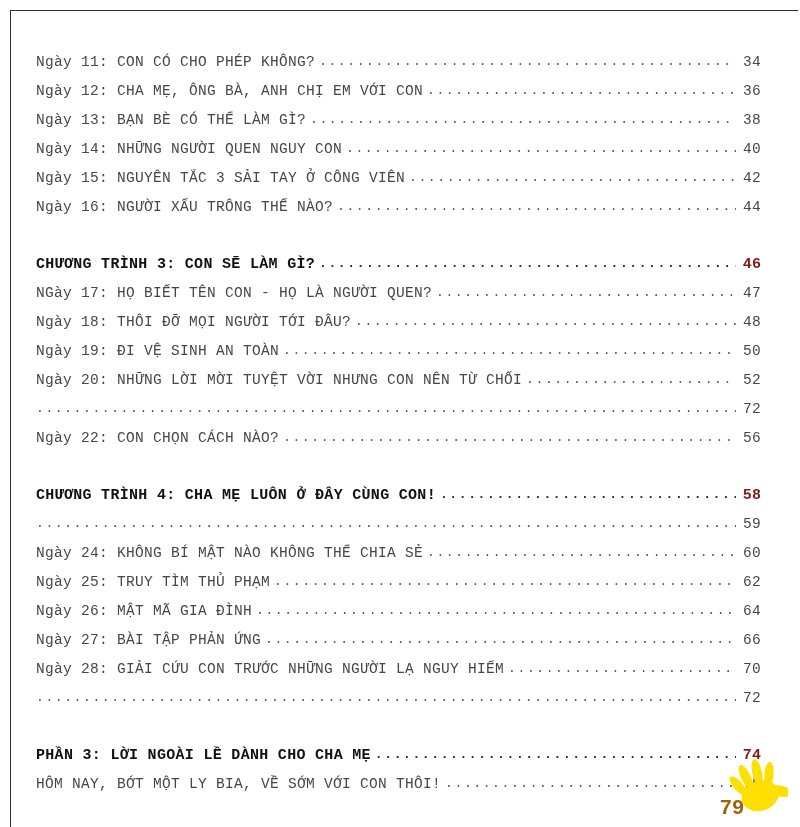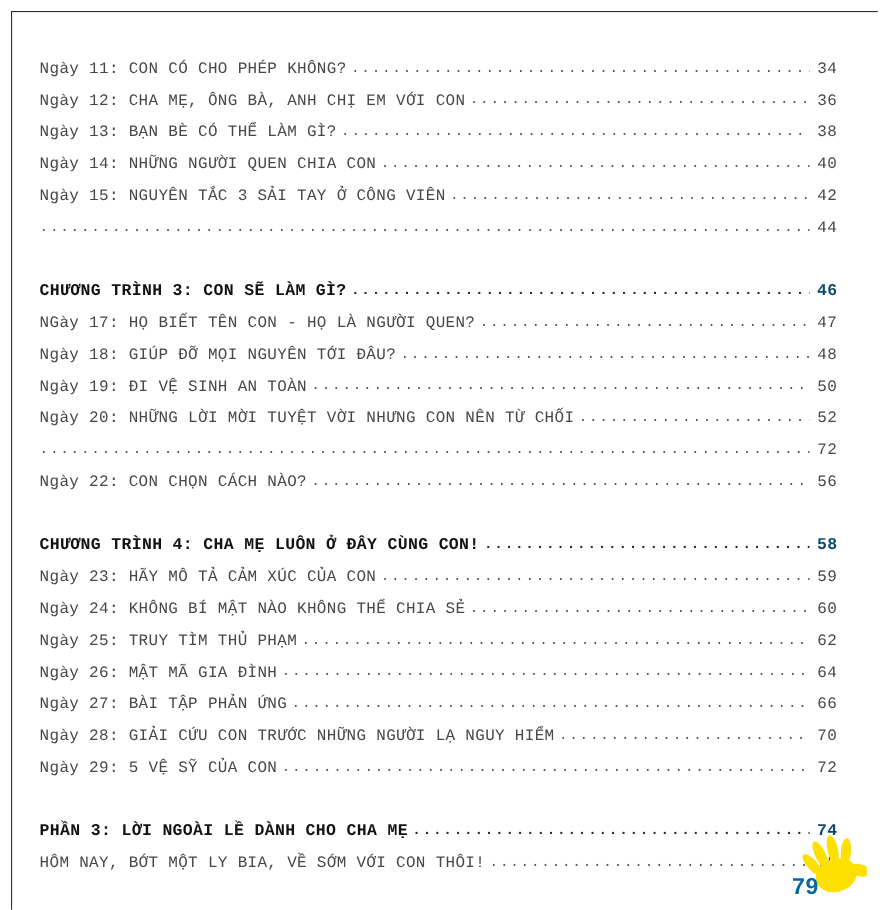--- a/index.html
+++ b/index.html
@@ -76,21 +76,21 @@
     color: #2a2a2a;
     font-weight: bold;
   }
   .row .pg {
     flex: 0 0 auto;
     padding-left: 4px;
     text-align: center;
     min-width: 24px;
   }
   .row.heading .pg {
-    color: #0c4a6e;
+    color: #7f1d1d;
   }
   #footer {
     position: absolute;
     right: 12px;
     bottom: 4px;
     width: 72px;
     height: 64px;
   }
   #footer svg {
     position: absolute;
@@ -123,47 +123,48 @@
         <span class="label">Ngày 12: CHA MẸ, ÔNG BÀ, ANH CHỊ EM VỚI CON</span>
         <span class="dots">....................................................................................................................................................................................................................................................................</span>
         <span class="pg">36</span>
       </div>
       <div class="row">
         <span class="label">Ngày 13: BẠN BÈ CÓ THỂ LÀM GÌ?</span>
         <span class="dots">....................................................................................................................................................................................................................................................................</span>
         <span class="pg">38</span>
       </div>
       <div class="row">
-        <span class="label">Ngày 14: NHỮNG NGƯỜI QUEN CHIA CON</span>
+        <span class="label">Ngày 14: NHỮNG NGƯỜI QUEN NGUY CON</span>
         <span class="dots">....................................................................................................................................................................................................................................................................</span>
         <span class="pg">40</span>
       </div>
       <div class="row">
         <span class="label">Ngày 15: NGUYÊN TẮC 3 SẢI TAY Ở CÔNG VIÊN</span>
         <span class="dots">....................................................................................................................................................................................................................................................................</span>
         <span class="pg">42</span>
       </div>
       <div class="row">
+        <span class="label">Ngày 16: NGƯỜI XẤU TRÔNG THẾ NÀO?</span>
         <span class="dots">....................................................................................................................................................................................................................................................................</span>
         <span class="pg">44</span>
       </div>
     </div>
     <div class="toc-group headed">
       <div class="row heading">
         <span class="label">CHƯƠNG TRÌNH 3: CON SẼ LÀM GÌ?</span>
         <span class="dots">....................................................................................................................................................................................................................................................................</span>
         <span class="pg">46</span>
       </div>
       <div class="row">
         <span class="label">NGày 17:  HỌ BIẾT TÊN CON - HỌ LÀ NGƯỜI QUEN?</span>
         <span class="dots">....................................................................................................................................................................................................................................................................</span>
         <span class="pg">47</span>
       </div>
       <div class="row">
-        <span class="label">Ngày 18: GIÚP ĐỠ MỌI NGUYÊN TỚI ĐÂU?</span>
+        <span class="label">Ngày 18: THÔI ĐỠ MỌI NGƯỜI TỚI ĐÂU?</span>
         <span class="dots">....................................................................................................................................................................................................................................................................</span>
         <span class="pg">48</span>
       </div>
       <div class="row">
         <span class="label">Ngày 19: ĐI VỆ SINH AN TOÀN</span>
         <span class="dots">....................................................................................................................................................................................................................................................................</span>
         <span class="pg">50</span>
       </div>
       <div class="row">
         <span class="label">Ngày 20: NHỮNG LỜI MỜI TUYỆT VỜI NHƯNG CON NÊN TỪ CHỐI</span>
@@ -180,21 +181,20 @@
         <span class="pg">56</span>
       </div>
     </div>
     <div class="toc-group headed">
       <div class="row heading">
         <span class="label">CHƯƠNG TRÌNH 4: CHA MẸ LUÔN Ở ĐÂY CÙNG CON!</span>
         <span class="dots">....................................................................................................................................................................................................................................................................</span>
         <span class="pg">58</span>
       </div>
       <div class="row">
-        <span class="label">Ngày 23: HÃY MÔ TẢ CẢM XÚC CỦA CON</span>
         <span class="dots">....................................................................................................................................................................................................................................................................</span>
         <span class="pg">59</span>
       </div>
       <div class="row">
         <span class="label">Ngày 24: KHÔNG BÍ MẬT NÀO KHÔNG THỂ CHIA SẺ</span>
         <span class="dots">....................................................................................................................................................................................................................................................................</span>
         <span class="pg">60</span>
       </div>
       <div class="row">
         <span class="label">Ngày 25: TRUY TÌM THỦ PHẠM</span>
@@ -210,21 +210,20 @@
         <span class="label">Ngày 27: BÀI TẬP PHẢN ỨNG</span>
         <span class="dots">....................................................................................................................................................................................................................................................................</span>
         <span class="pg">66</span>
       </div>
       <div class="row">
         <span class="label">Ngày 28: GIẢI CỨU CON TRƯỚC NHỮNG NGƯỜI LẠ NGUY HIỂM</span>
         <span class="dots">....................................................................................................................................................................................................................................................................</span>
         <span class="pg">70</span>
       </div>
       <div class="row">
-        <span class="label">Ngày 29: 5 VỆ SỸ CỦA CON</span>
         <span class="dots">....................................................................................................................................................................................................................................................................</span>
         <span class="pg">72</span>
       </div>
     </div>
     <div class="toc-group headed">
       <div class="row heading">
         <span class="label">PHẦN 3: LỜI NGOÀI LỀ DÀNH CHO CHA MẸ</span>
         <span class="dots">....................................................................................................................................................................................................................................................................</span>
         <span class="pg">74</span>
       </div>
@@ -243,14 +242,14 @@
       <ellipse cx="36" cy="38" rx="19" ry="15"></ellipse>
 
       <ellipse cx="18" cy="22" rx="4.6" ry="12" transform="rotate(-24 18 22)"></ellipse>
       <ellipse cx="28" cy="16" rx="4.8" ry="13.5" transform="rotate(-8 28 16)"></ellipse>
       <ellipse cx="40" cy="15" rx="4.8" ry="13.5" transform="rotate(6 40 15)"></ellipse>
       <ellipse cx="51" cy="20" rx="4.6" ry="12" transform="rotate(22 51 20)"></ellipse>
 
       <ellipse cx="57" cy="40" rx="11" ry="5.5" transform="rotate(30 57 40)"></ellipse>
     </g>
   </svg>
-  <span id="page-number" style="color: #0369a1; margin-top: 43px;">79</span>
+  <span id="page-number" style="color: #a16207; margin-top: 43px;">79</span>
 </div>
 
 </body></html>

